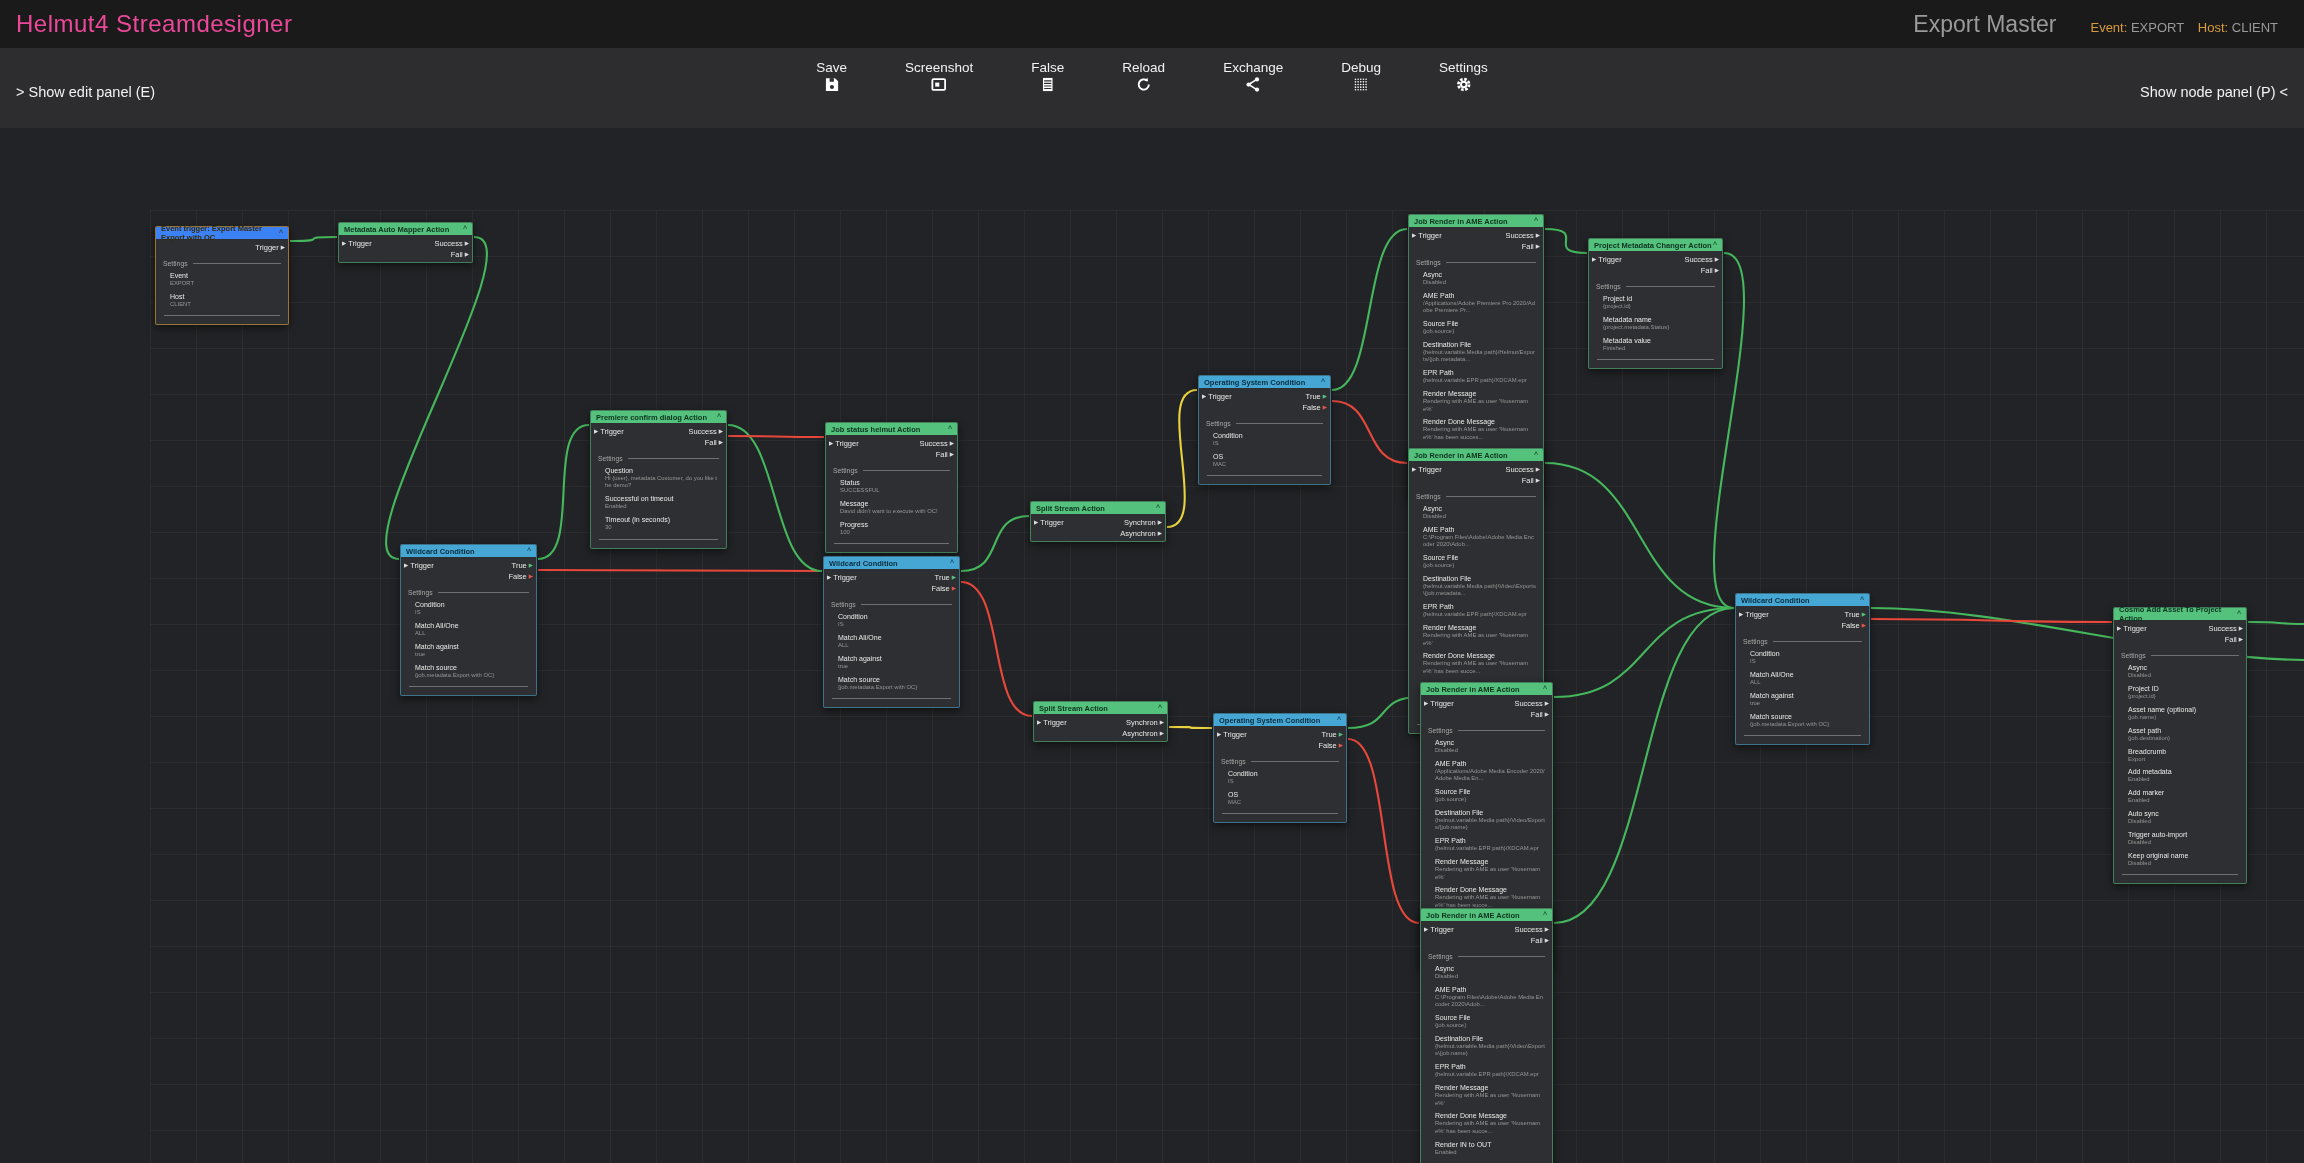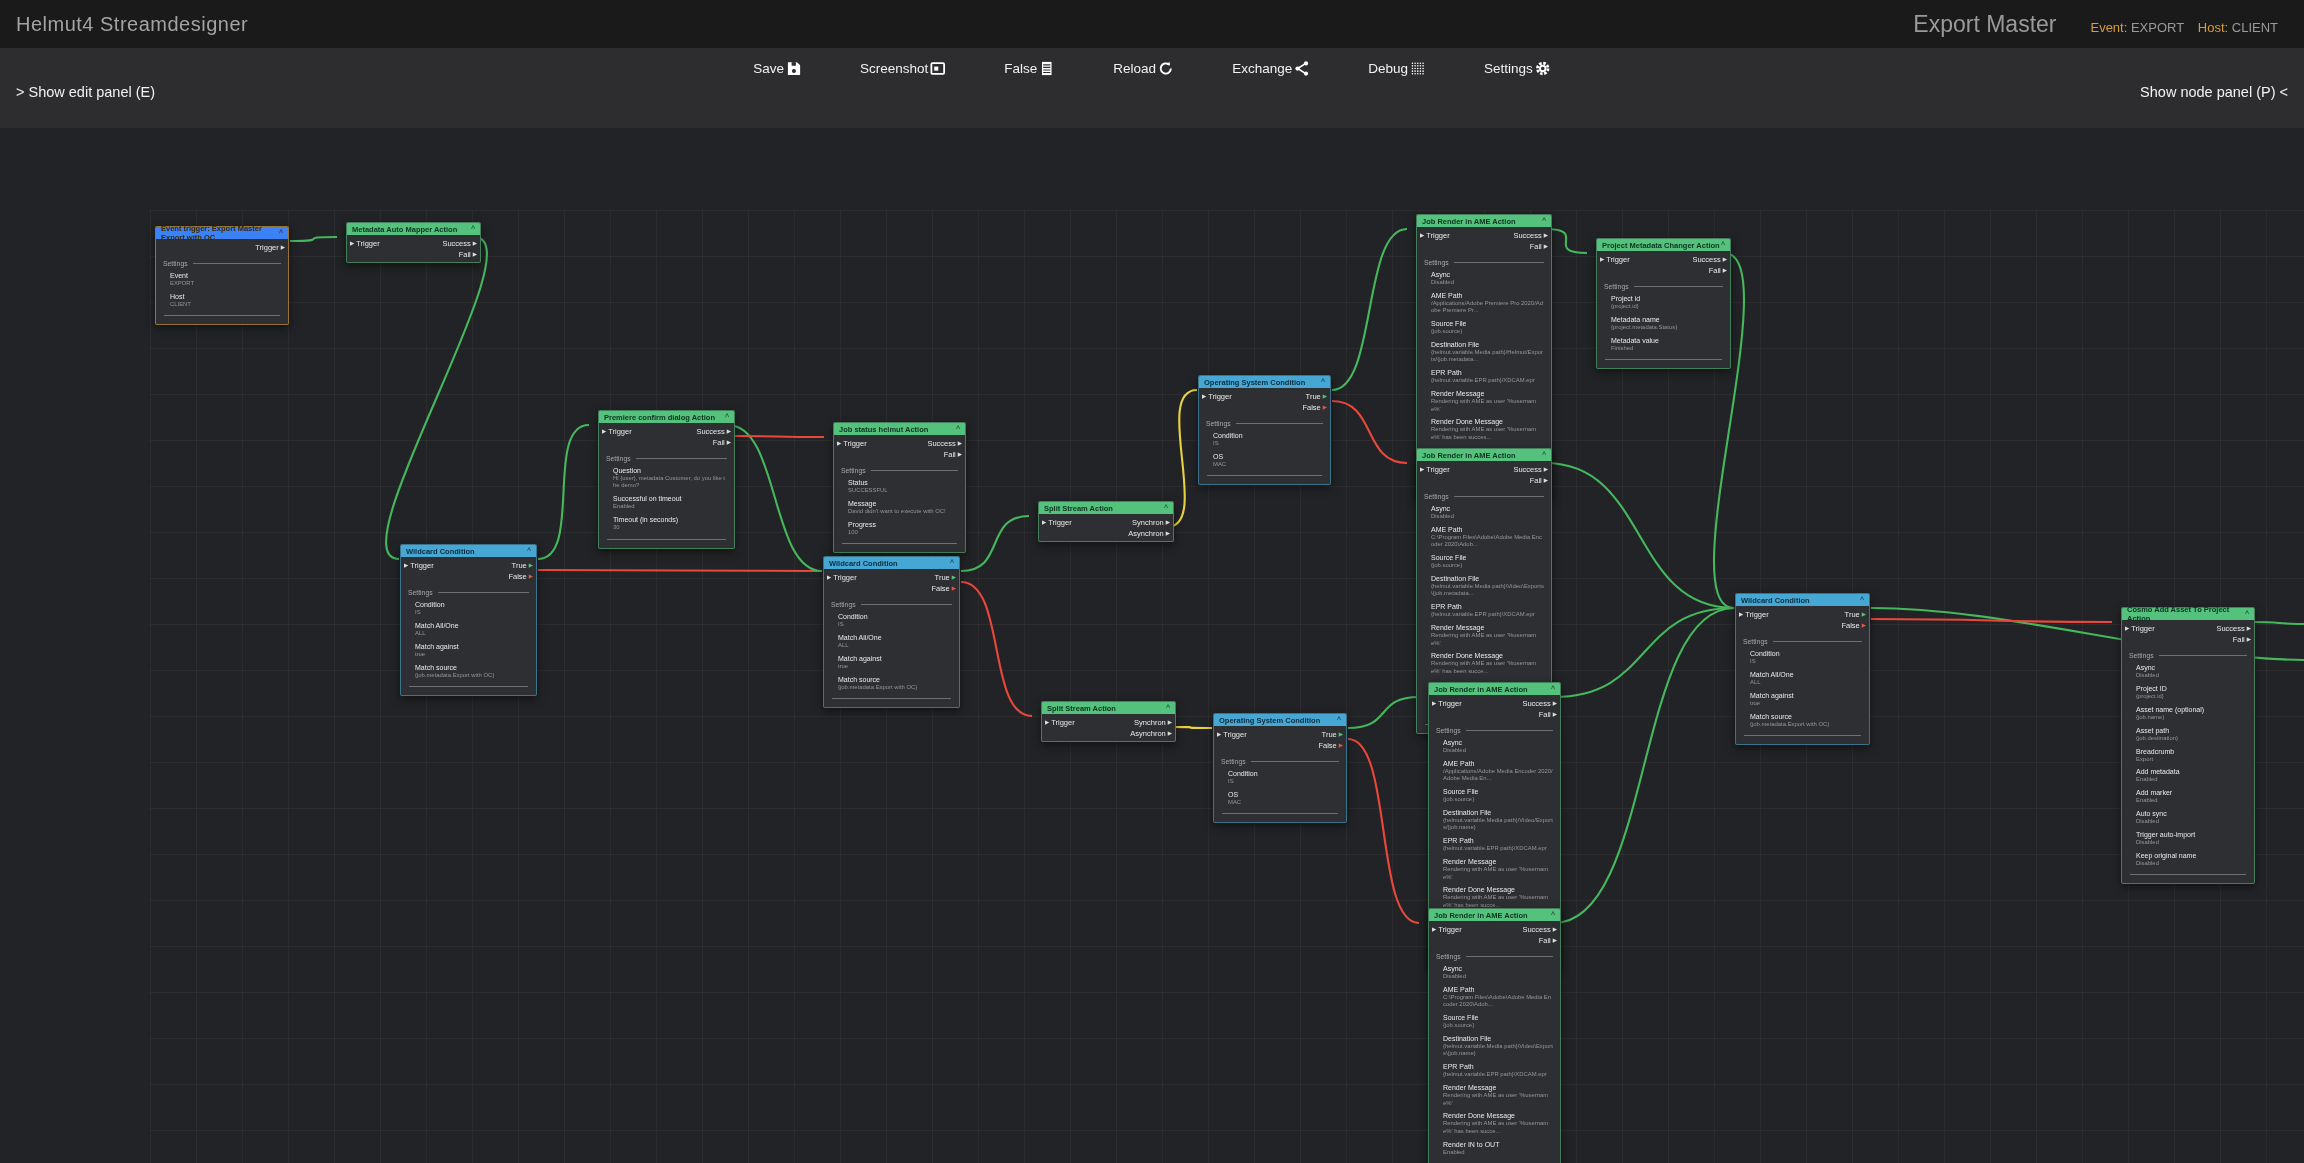--- a/index.html
+++ b/index.html
@@ -2,51 +2,51 @@
 <html><head>
 <meta charset="utf-8">
 <style>
   html,body{margin:0;padding:0;background:#222326;}
   body{width:2304px;height:1163px;position:relative;overflow:hidden;
        font-family:"Liberation Sans",sans-serif;-webkit-font-smoothing:antialiased;}
 
   
   .topbar{height:48px;background:#1a1a1b;display:flex;align-items:center;
           justify-content:space-between;padding:0 16px;box-sizing:border-box;}
-  .app-title{color:#a3a3a3;font-size:20px;letter-spacing:.5px;}
+  .app-title{color:#ec4899;font-size:24px;letter-spacing:.5px;}
   .top-right{display:flex;align-items:baseline;gap:34px;}
   .profile-name{color:#9a9a9a;font-size:23px;}
   .evhost{font-size:13px;color:#9a9a9a;}
   .evhost .k{color:#d79b3a;}
   .evhost .v{color:#9a9a9a;margin-right:10px;}
 
   .subbar{height:80px;background:#2d2d2f;position:relative;}
   .edge-toggle{position:absolute;top:80px;color:#f2f2f2;font-size:14.5px;transform:translateY(-50%);
                top:44px;cursor:pointer;}
   .edge-toggle.left{left:16px;}
   .edge-toggle.right{right:16px;}
   .toolbar{position:absolute;left:50%;top:0;transform:translateX(-50%);
            display:flex;gap:58px;height:80px;align-items:flex-start;}
-  .tool{display:flex;flex-direction:row;align-items:center;gap:1px;padding-top:12px;cursor:pointer;}
+  .tool{display:flex;flex-direction:column;align-items:center;gap:1px;padding-top:12px;cursor:pointer;}
   .tool .tlabel{color:#f2f2f2;font-size:13.5px;}
   .tool svg{display:block;}
 
   
   #canvas{position:absolute;left:0;top:128px;width:2304px;height:1035px;background:#222326;}
   #grid{position:absolute;left:150px;top:82px;right:0;bottom:0;
         background-image:linear-gradient(rgba(255,255,255,.045) 1px,transparent 1px),
                          linear-gradient(90deg,rgba(255,255,255,.045) 1px,transparent 1px);
         background-size:46px 46px;}
   #wires{position:absolute;left:0;top:0;width:2304px;height:1035px;pointer-events:none;}
   #wires path{pointer-events:stroke;}
 
   
   .node{position:absolute;background:#2e2f32;border-radius:2px;color:#ddd;
         box-shadow:0 3px 9px rgba(0,0,0,.5);box-sizing:border-box;}
-  .node.green{border:1px solid rgba(84,193,124,.55);margin-left:8px;}
+  .node.green{border:1px solid rgba(84,193,124,.55);}
   .node.blue {border:1px solid rgba(74,169,214,.55);}
   .node.orange{border:1px solid rgba(224,162,61,.6);}
   .nhead{height:12px;display:flex;align-items:center;justify-content:space-between;
          padding:0 5px;border-radius:1px 1px 0 0;font-size:7.5px;font-weight:bold;cursor:pointer;}
   .node.green  .nhead{background:#54c17c;color:#0e3320;}
   .node.blue   .nhead{background:#46a7d4;color:#0b2c3d;}
   .node.orange .nhead{background:#3b82f6;color:#3a2906;}
   .caret{font-size:7px;font-weight:bold;opacity:.75;line-height:6px;}
   .ports{padding:3px 0 2px;}
   .prow{height:11px;display:flex;align-items:center;justify-content:space-between;padding:0 3px;}

